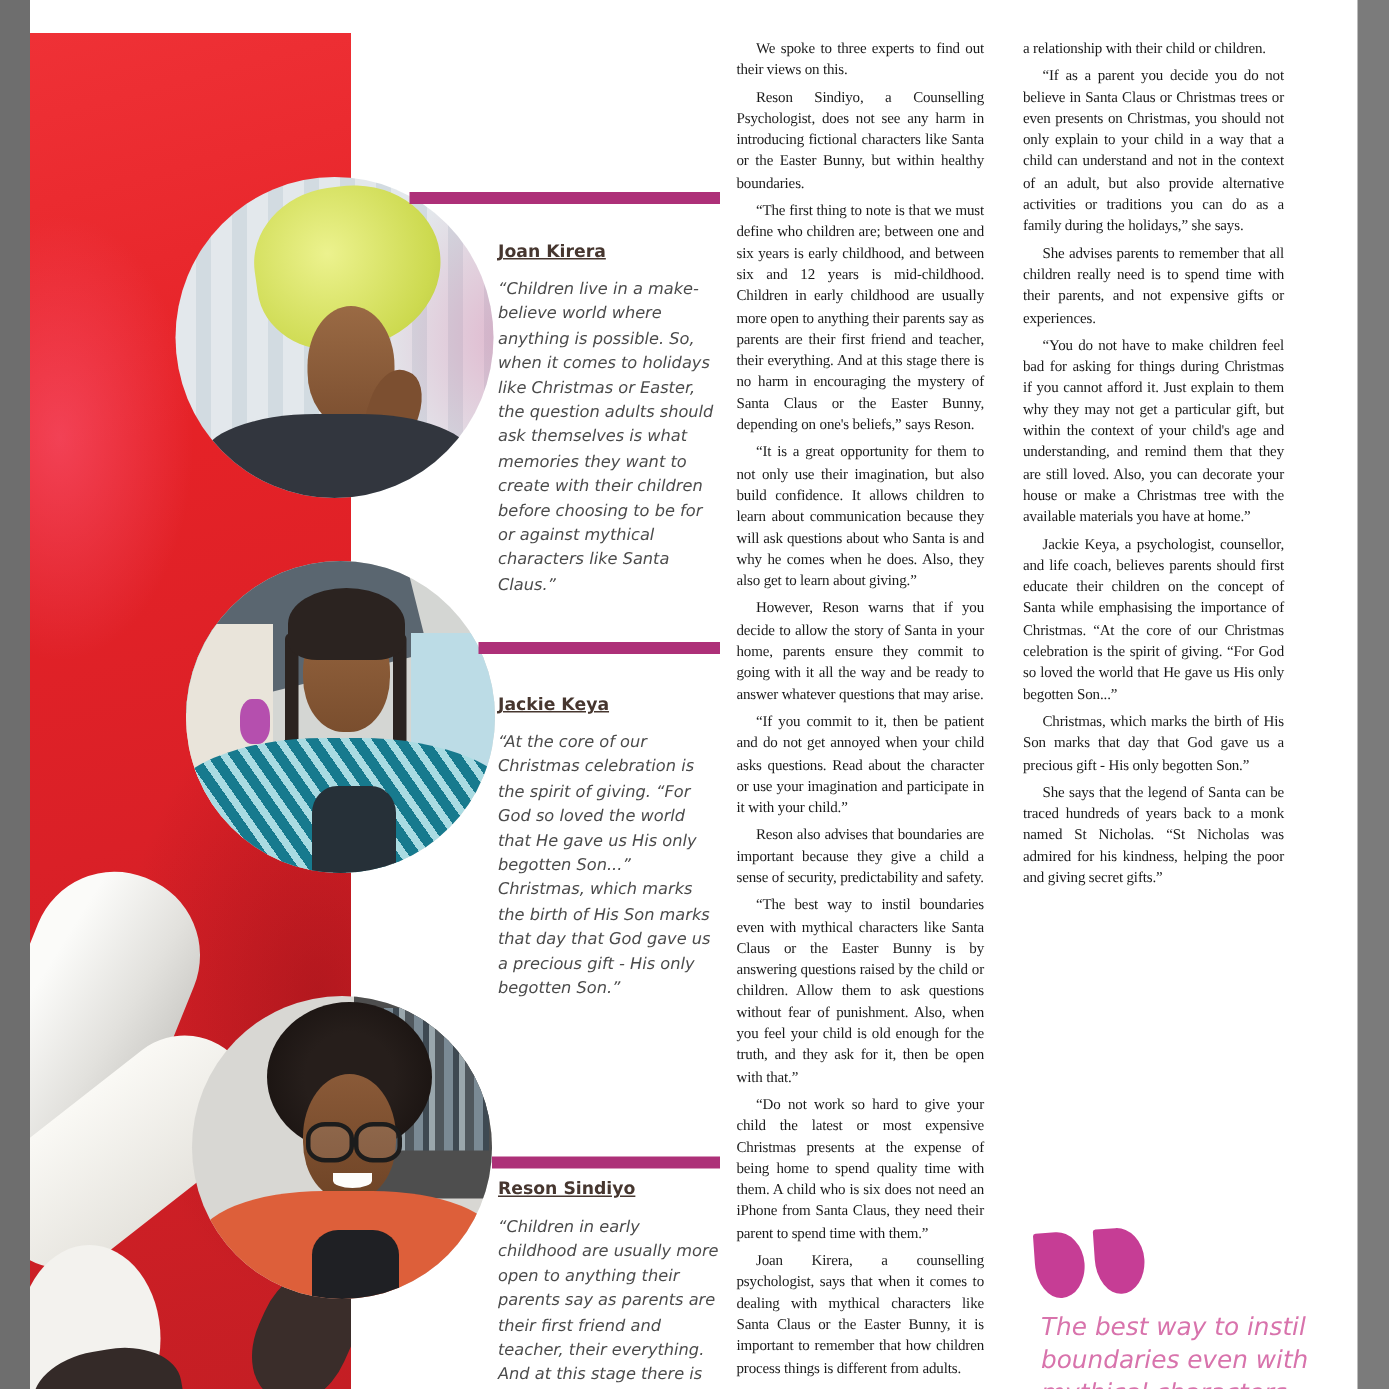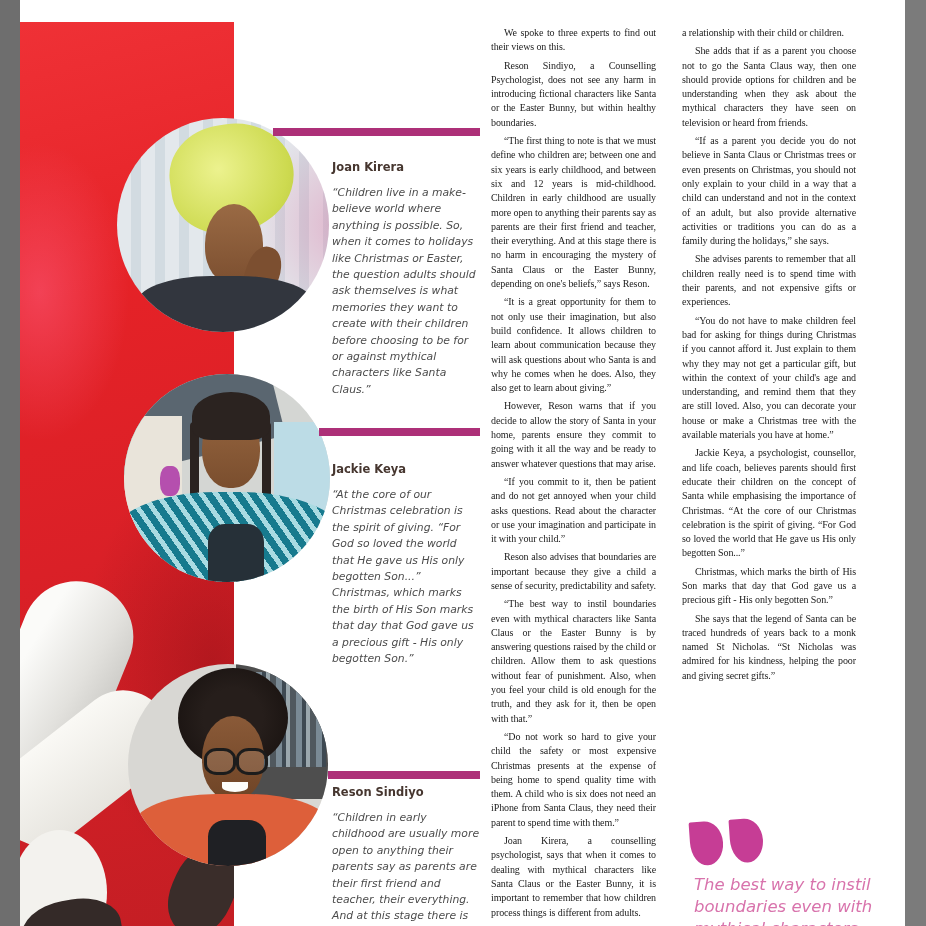--- a/index.html
+++ b/index.html
@@ -88,21 +88,21 @@
   .bar1{left:273px;top:128px;width:207px;}
   .bar2{left:319px;top:428px;width:161px;}
   .bar3{left:328px;top:771px;width:152px;}
 
   
   .expert{position:absolute;width:150px;}
   .e1{left:332px;top:160px;}
   .e2{left:332px;top:462px;}
   .e3{left:332px;top:785px;}
   .ename{font-family:"DejaVu Sans",sans-serif;font-weight:bold;font-size:11.5px;color:#46362f;
-         margin:0 0 11px 0;}
+         margin:0 0 11px 0;text-decoration:underline;}
   .equote{font-family:"DejaVu Sans",sans-serif;font-style:italic;font-size:10.8px;line-height:16.4px;
          color:#4b4b4b;white-space:pre-line;margin:0;}
 
   
   .col{position:absolute;overflow:hidden;}
   .colmid{left:487px;top:22px;width:173px;height:904px;}
   .colright{left:678px;top:22px;width:182px;height:793px;}
   .col p{margin:4px;font-size:10px;line-height:14.3px;text-align:justify;color:#1b1b1b;
          letter-spacing:-0.1px;hyphens:auto;}
   .col p.ind{text-indent:13px;}
@@ -188,28 +188,27 @@
 
   <div class="col colmid">
     <p class="ind">We spoke to three experts to find out their views on this.</p>
     <p class="ind">Reson Sindiyo, a Counselling Psychologist, does not see any harm in introducing fictional characters like Santa or the Easter Bunny, but within healthy boundaries.</p>
     <p class="ind">“The first thing to note is that we must define who children are; between one and six years is early childhood, and between six and 12 years is mid-childhood. Children in early childhood are usually more open to anything their parents say as parents are their first friend and teacher, their everything. And at this stage there is no harm in encouraging the mystery of Santa Claus or the Easter Bunny, depending on one's beliefs,” says Reson.</p>
     <p class="ind">“It is a great opportunity for them to not only use their imagination, but also build confidence. It allows children to learn about communication because they will ask questions about who Santa is and why he comes when he does. Also, they also get to learn about giving.”</p>
     <p class="ind">However, Reson warns that if you decide to allow the story of Santa in your home, parents ensure they commit to going with it all the way and be ready to answer whatever questions that may arise.</p>
     <p class="ind">“If you commit to it, then be patient and do not get annoyed when your child asks questions. Read about the character or use your imagination and participate in it with your child.”</p>
     <p class="ind">Reson also advises that boundaries are important because they give a child a sense of security, predictability and safety.</p>
     <p class="ind">“The best way to instil boundaries even with mythical characters like Santa Claus or the Easter Bunny is by answering questions raised by the child or children. Allow them to ask questions without fear of punishment. Also, when you feel your child is old enough for the truth, and they ask for it, then be open with that.”</p>
-    <p class="ind">“Do not work so hard to give your child the safety or most expensive Christmas presents at the expense of being home to spend quality time with them. A child who is six does not need an iPhone from Santa Claus, they need their parent to spend time with them.”</p>
+    <p class="ind">“Do not work so hard to give your child the latest or most expensive Christmas presents at the expense of being home to spend quality time with them. A child who is six does not need an iPhone from Santa Claus, they need their parent to spend time with them.”</p>
     <p class="ind">Joan Kirera, a counselling psychologist, says that when it comes to dealing with mythical characters like Santa Claus or the Easter Bunny, it is important to remember that how children process things is different from adults.</p>
 
   </div>
 
   <div class="col colright">
     <p>a relationship with their child or children.</p>
-    <p class="ind">She adds that if as a parent you choose not to go the Santa Claus way, then one should provide options for children and be understanding when they ask about the mythical characters they have seen on television or heard from friends.</p>
     <p class="ind">“If as a parent you decide you do not believe in Santa Claus or Christmas trees or even presents on Christmas, you should not only explain to your child in a way that a child can understand and not in the context of an adult, but also provide alternative activities or traditions you can do as a family during the holidays,” she says.</p>
     <p class="ind">She advises parents to remember that all children really need is to spend time with their parents, and not expensive gifts or experiences.</p>
     <p class="ind">“You do not have to make children feel bad for asking for things during Christmas if you cannot afford it. Just explain to them why they may not get a particular gift, but within the context of your child's age and understanding, and remind them that they are still loved. Also, you can decorate your house or make a Christmas tree with the available materials you have at home.”</p>
     <p class="ind">Jackie Keya, a psychologist, counsellor, and life coach, believes parents should first educate their children on the concept of Santa while emphasising the importance of Christmas. “At the core of our Christmas celebration is the spirit of giving. “For God so loved the world that He gave us His only begotten Son...”</p>
     <p class="ind">Christmas, which marks the birth of His Son marks that day that God gave us a precious gift - His only begotten Son.”</p>
     <p class="ind">She says that the legend of Santa can be traced hundreds of years back to a monk named St Nicholas. “St Nicholas was admired for his kindness, helping the poor and giving secret gifts.”</p>
 
   </div>
 
   <div class="pq">

